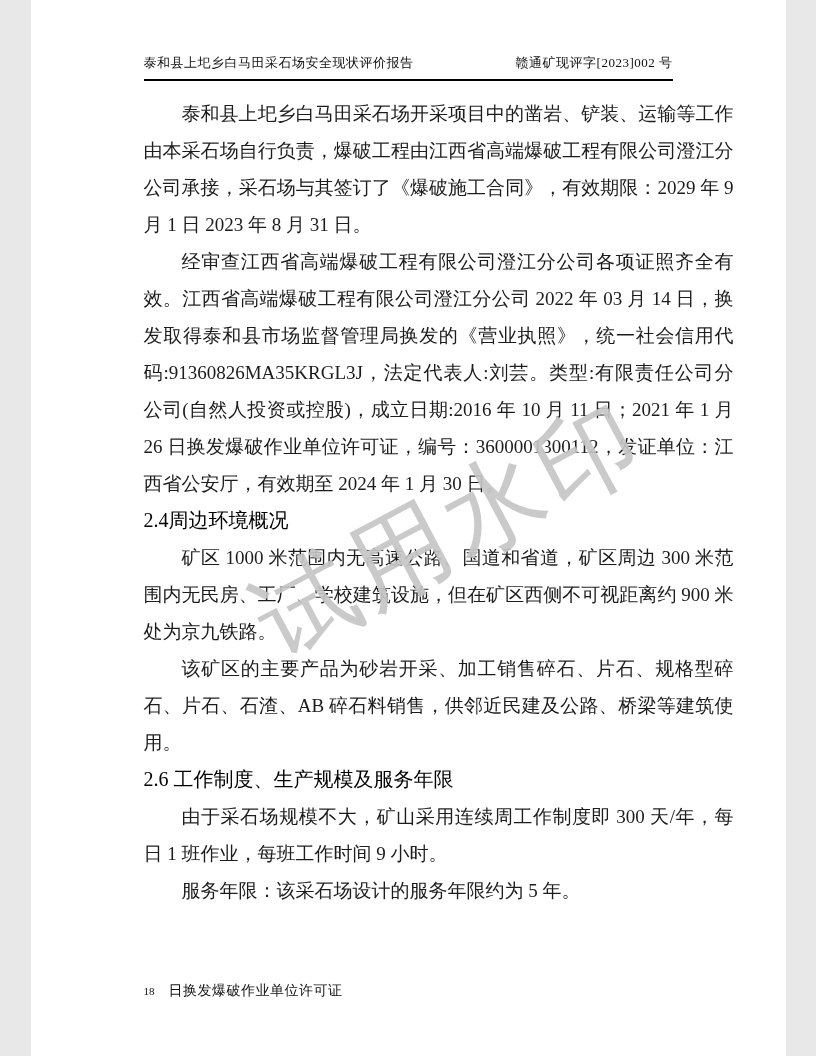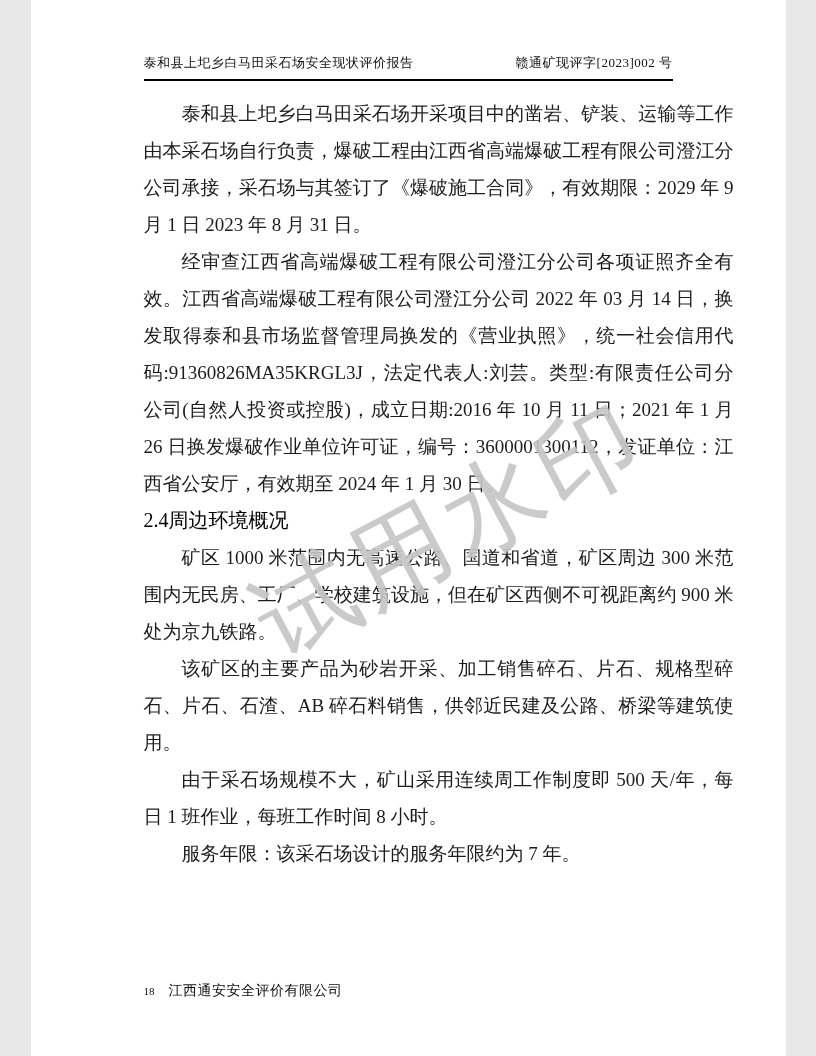--- a/index.html
+++ b/index.html
@@ -93,24 +93,25 @@
     <span>赣通矿现评字[2023]002 号</span>
   </div>
 
   <div class="content">
 
   <p class="doc-para">泰和县上圯乡白马田采石场开采项目中的凿岩、铲装、运输等工作由本采石场自行负责，爆破工程由江西省高端爆破工程有限公司澄江分公司承接，采石场与其签订了《爆破施工合同》，有效期限：2029 年 9 月 1 日 2023 年 8 月 31 日。</p>
       <p class="doc-para">经审查江西省高端爆破工程有限公司澄江分公司各项证照齐全有效。江西省高端爆破工程有限公司澄江分公司 2022 年 03 月 14 日，换发取得泰和县市场监督管理局换发的《营业执照》，统一社会信用代码:91360826MA35KRGL3J，法定代表人:刘芸。类型:有限责任公司分公司(自然人投资或控股)，成立日期:2016 年 10 月 11 日；2021 年 1 月 26 日换发爆破作业单位许可证，编号：3600001300112，发证单位：江西省公安厅，有效期至 2024 年 1 月 30 日。</p>
       <h2 class="doc-heading">2.4周边环境概况</h2>
       <p class="doc-para">矿区 1000 米范围内无高速公路、国道和省道，矿区周边 300 米范围内无民房、工厂、学校建筑设施，但在矿区西侧不可视距离约 900 米处为京九铁路。</p>
       <p class="doc-para">该矿区的主要产品为砂岩开采、加工销售碎石、片石、规格型碎石、片石、石渣、AB 碎石料销售，供邻近民建及公路、桥梁等建筑使用。</p>
-      <p class="doc-para">由于采石场规模不大，矿山采用连续周工作制度即 500 天/年，每日 1 班作业，每班工作时间 8 小时。</p>
-      <p class="doc-para">服务年限：该采石场设计的服务年限约为 7 年。</p>
+      <h2 class="doc-heading">2.6 工作制度、生产规模及服务年限</h2>
+      <p class="doc-para">由于采石场规模不大，矿山采用连续周工作制度即 300 天/年，每日 1 班作业，每班工作时间 9 小时。</p>
+      <p class="doc-para">服务年限：该采石场设计的服务年限约为 5 年。</p>
     </div>
 
   <div class="watermark" style="color: rgb(198, 198, 198);">试用水印</div>
 
   <div class="footer">
-    <span class="footer-company">江西通安安全评价有限公司</span>
+    <span class="footer-company">日换发爆破作业单位许可证</span>
     <span class="footer-page">18</span>
   </div>
 
 </div>
 
 </body></html>

